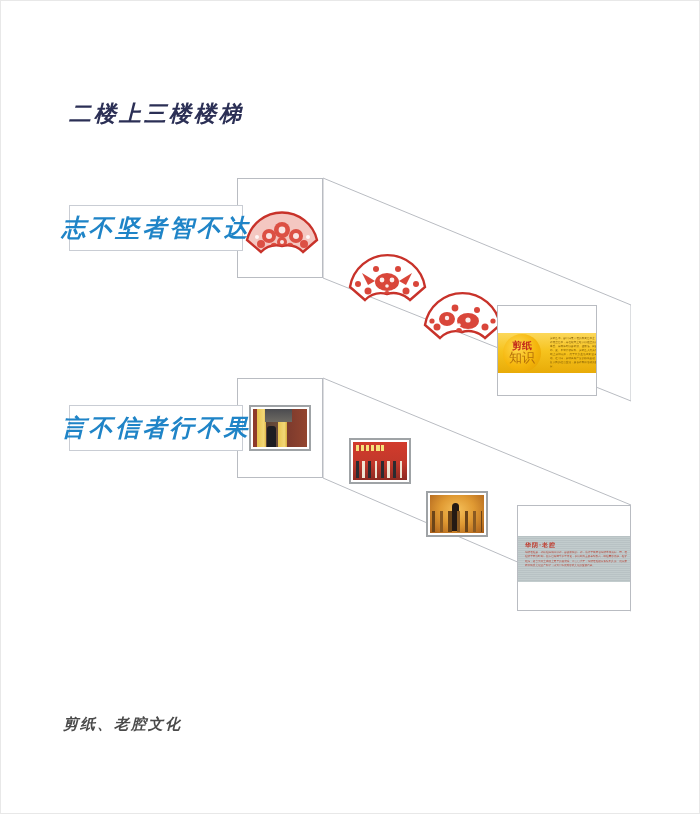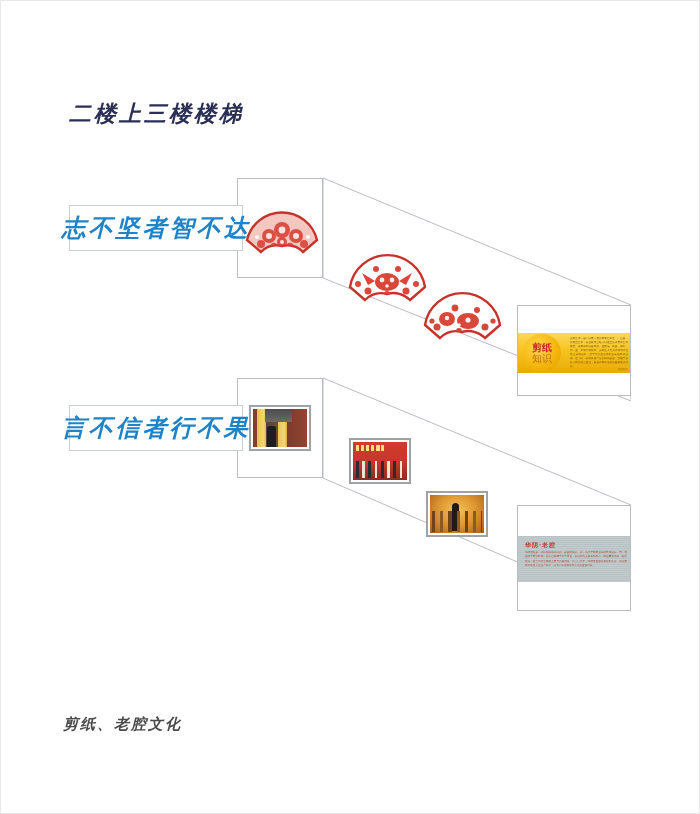--- a/index.html
+++ b/index.html
@@ -74,21 +74,21 @@
   
   .end-box{
     position:absolute;
     box-sizing:border-box;
     border:1px solid #b9bcc2;
     background:#ffffff;
     overflow:hidden;
   }
   #box-start-1{ left:236px; top:177px; width:86px; height:100px; }
   #box-start-2{ left:236px; top:377px; width:86px; height:100px; }
-  #box-end-1{ left:516px; top:304px; width:114px; height:91px; }
+  #box-end-1{ left:496px; top:304px; width:100px; height:91px; }
   #box-end-2{ left:516px; top:504px; width:114px; height:106px; }
 
   
   .fan{ position:absolute; }
   .fan svg{display:block;}
 
   #fan-1{ left:242px; top:205px; width:78px; height:52px; }
   #fan-2{ left:345px; top:250px; width:83px; height:55px; }
   #fan-3{ left:420px; top:288px; width:83px; height:55px; }
 
@@ -109,22 +109,22 @@
     display:flex;flex-direction:column;
     align-items:center;justify-content:center;
     line-height:1;
   }
   .medallion-main{
     font-family:"DejaVu Serif", serif;
     font-size:10px;font-weight:700;
     color:#c32b1b;letter-spacing:0px;
   }
   .medallion-sub{
-    font-family:Liberation Serif, serif;
-    font-size:10px;
+    font-family:Liberation Mono, monospace;
+    font-size:13px;
     color:#b4700a;margin-top:1px;letter-spacing:0px;
   }
   .gold-body{
     position:absolute;
     left:52px; top:4px; right:4px;
     font-family:"DejaVu Sans", sans-serif;
     font-size:2.6px;
     line-height:1.55;
     color:#7a5604;
     text-align:justify;

